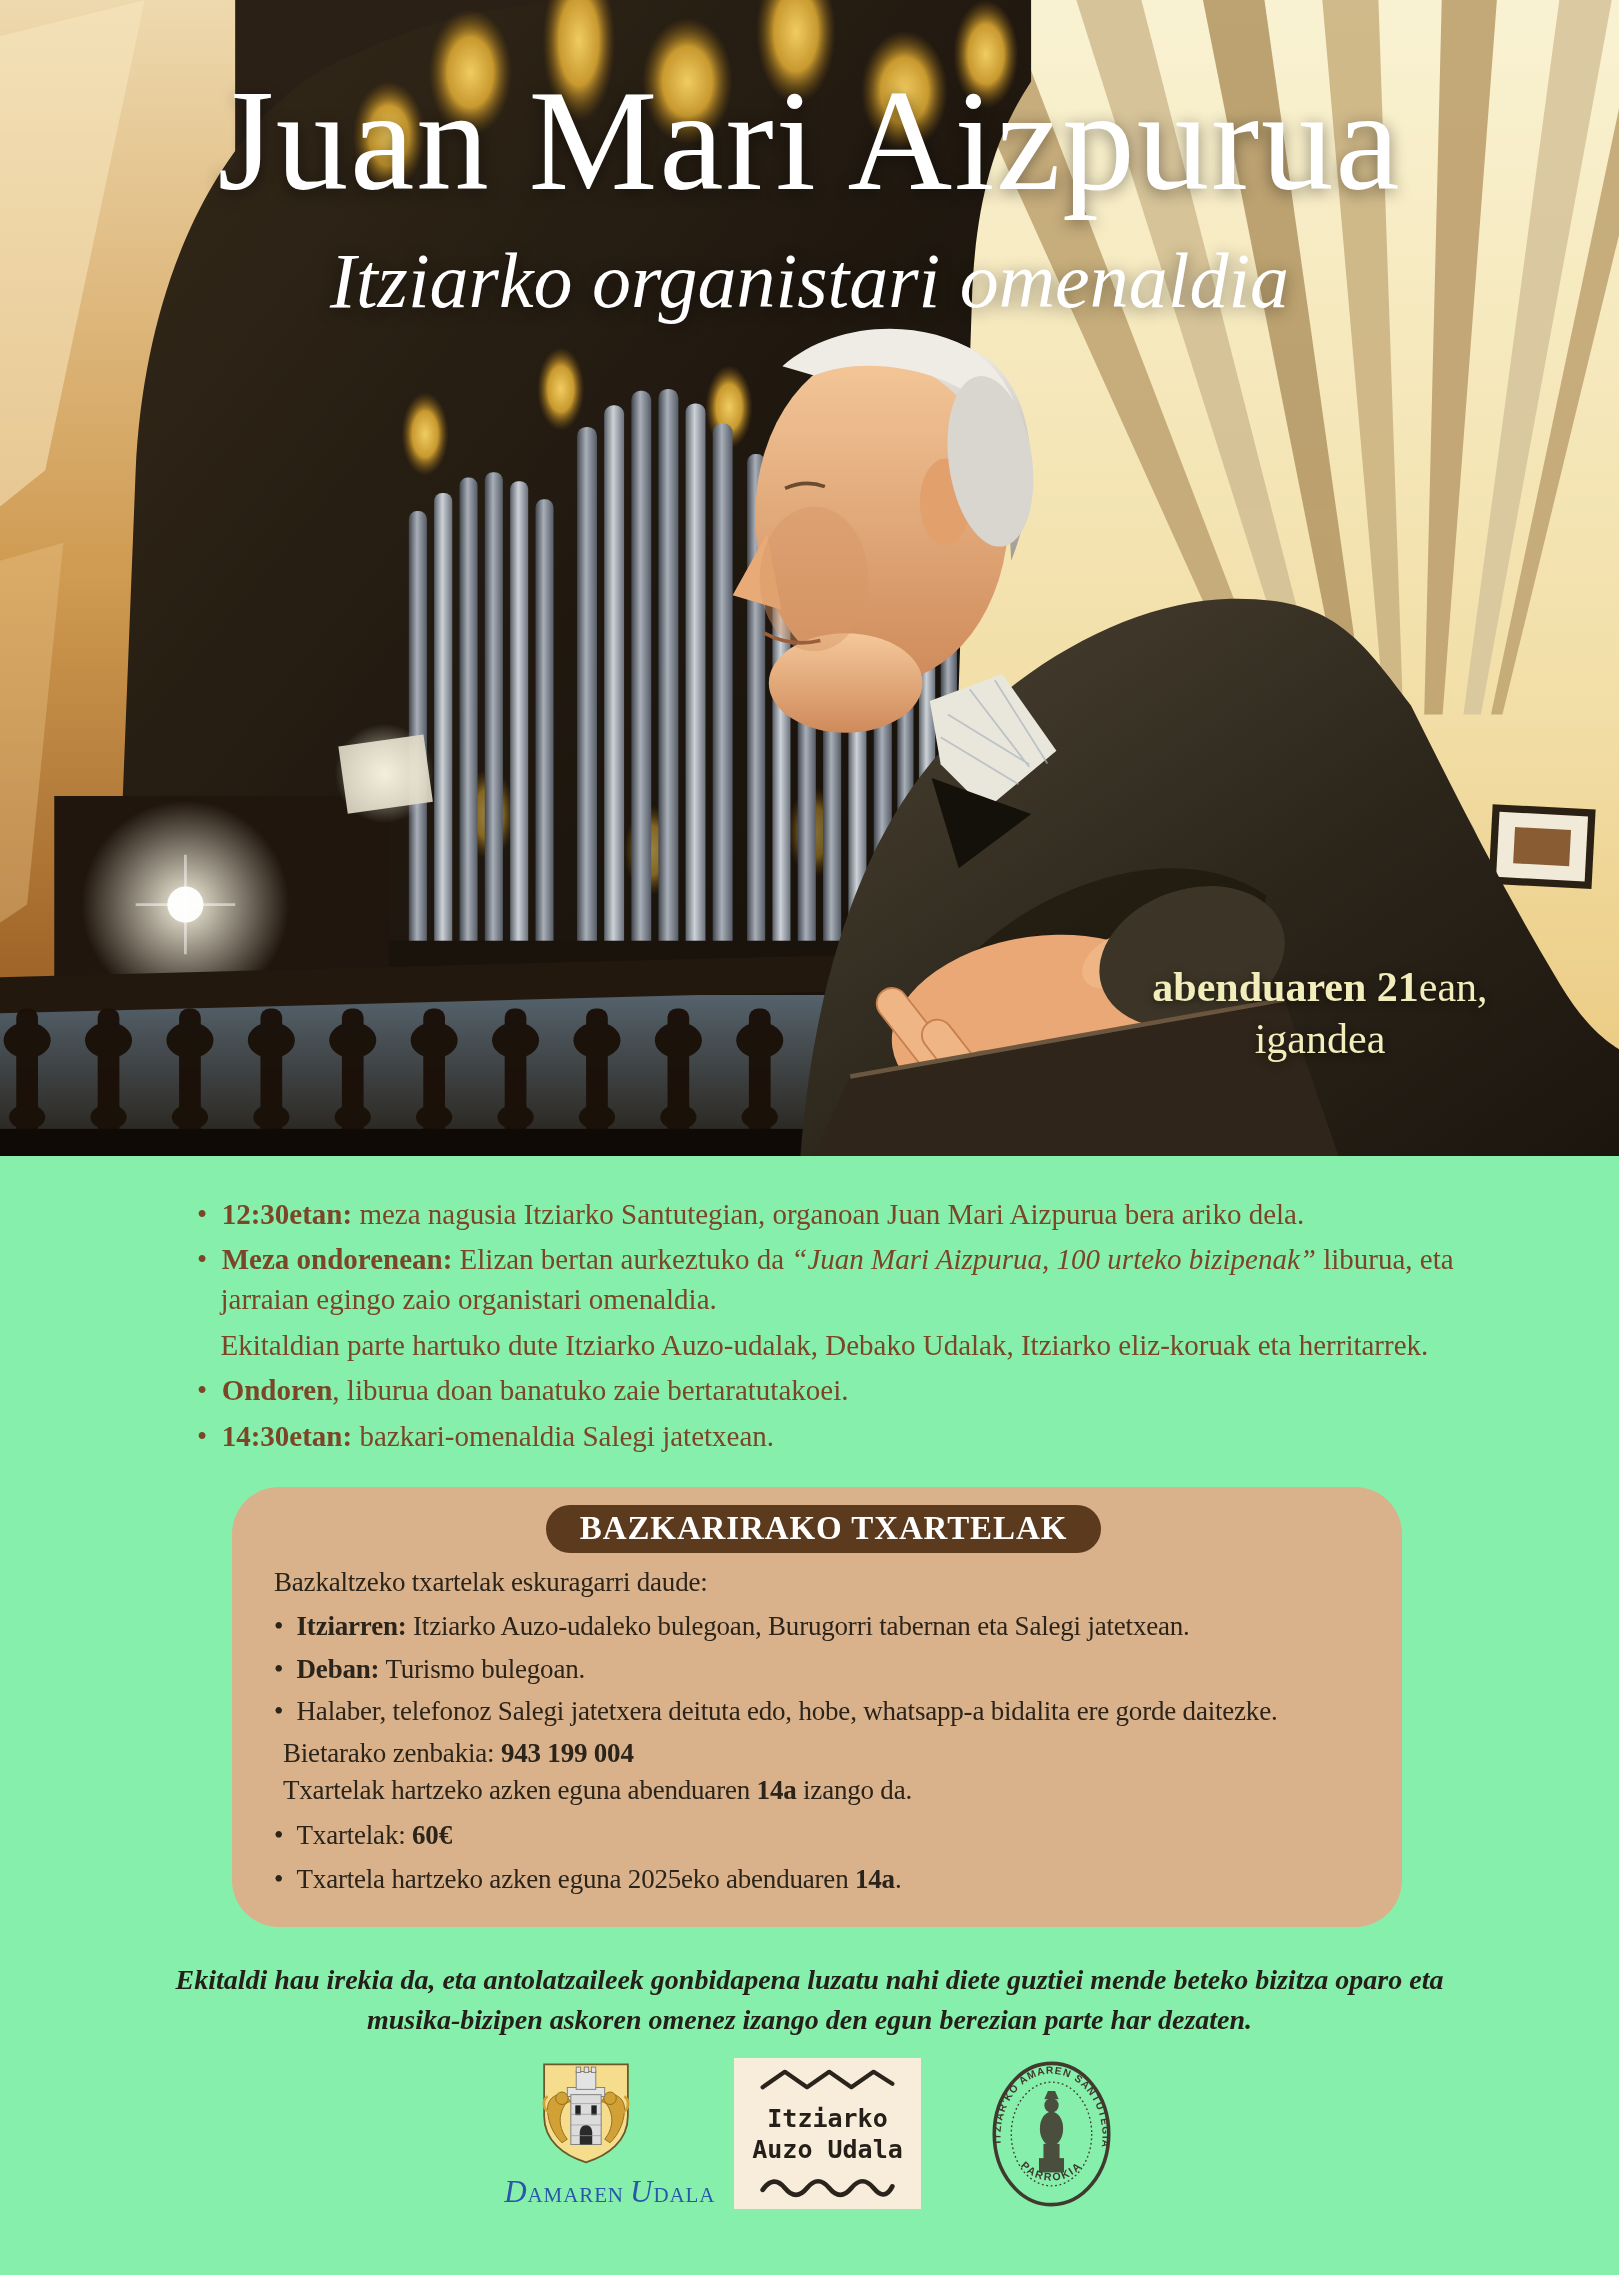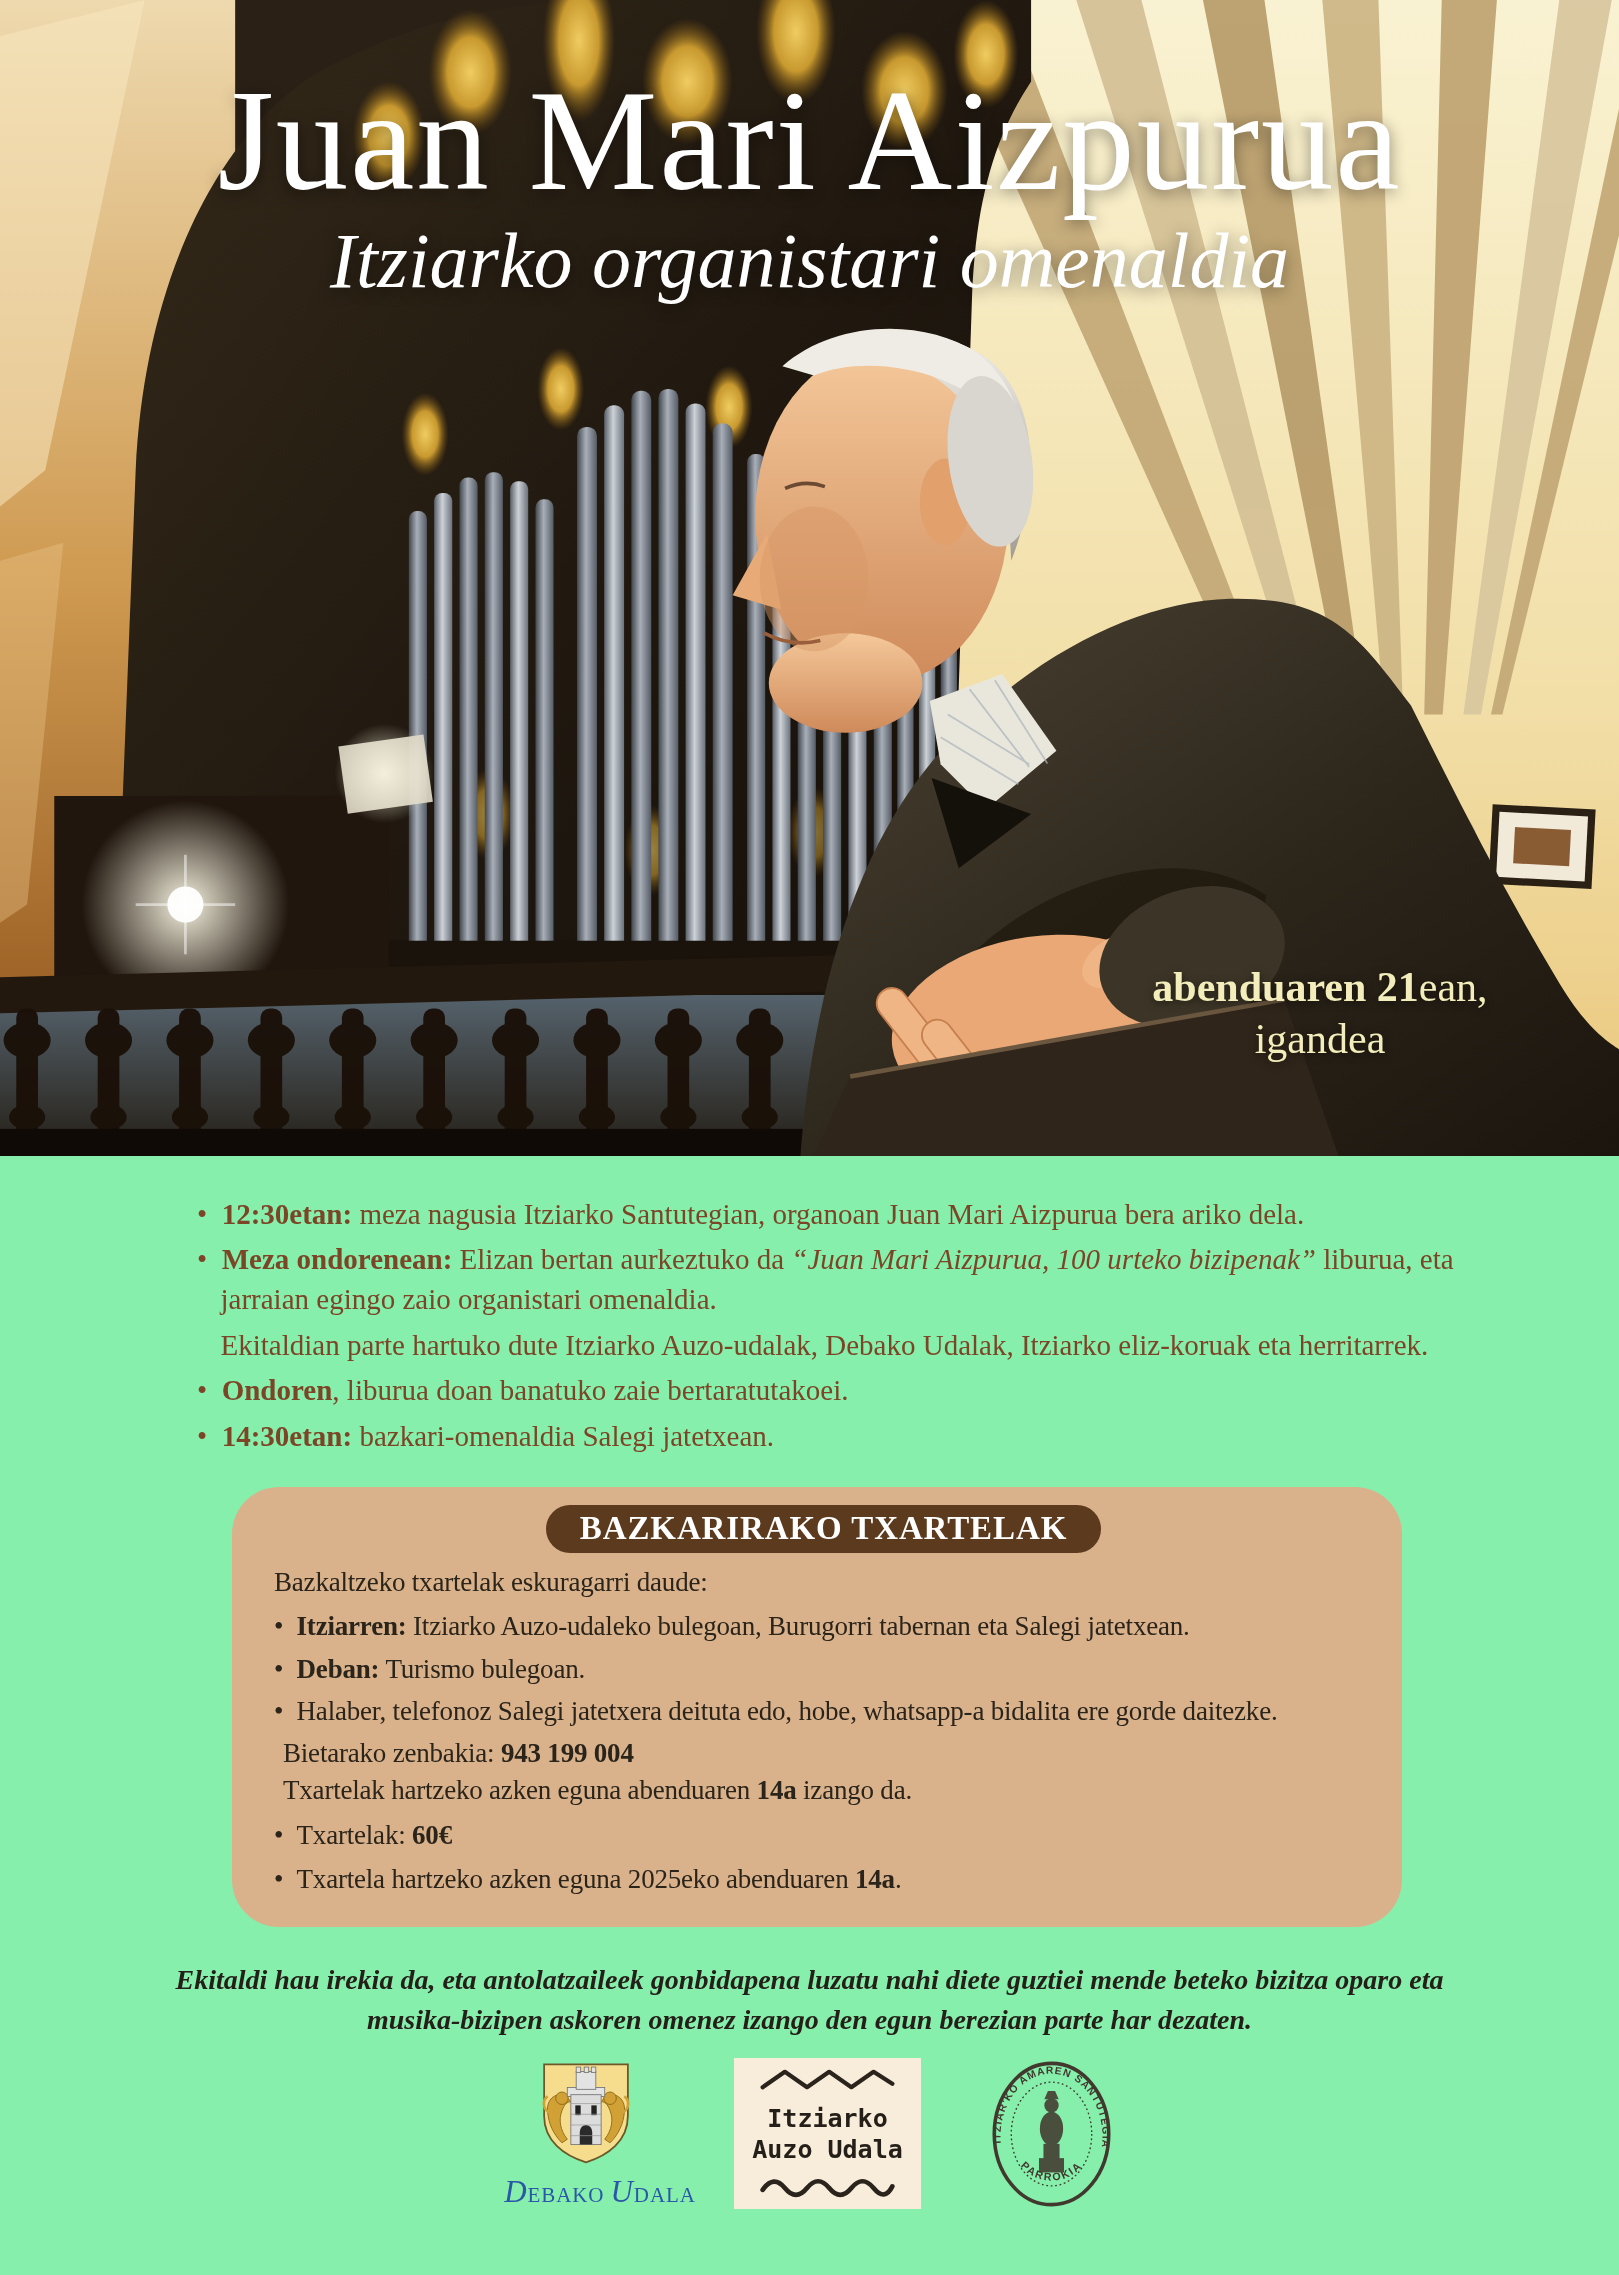--- a/index.html
+++ b/index.html
@@ -5,21 +5,21 @@
   html,body{margin:0;padding:0;}
   .poster{position:relative;width:1619px;height:2276px;background:#86efac;overflow:hidden;
           font-family:"Liberation Serif",serif;}
 
   
   .photo{position:absolute;top:0;left:0;width:1619px;height:1156px;overflow:hidden;background:#2a2016;}
   .photo svg{display:block;width:100%;height:100%;}
   .title-block{position:absolute;top:63px;left:0;width:100%;text-align:center;color:#ffffff;
                text-shadow:0 2.7px 16.3px rgba(0,0,0,.45);}
   .title-main{font-size:145px;line-height:154px;letter-spacing:1.8px;}
-  .title-sub{font-size:78px;line-height:87px;font-style:italic;margin-top:0;}
+  .title-sub{font-size:78px;line-height:87px;font-style:italic;margin-top:20px;}
   .date-block{position:absolute;top:961px;left:1076px;width:488px;text-align:center;
               color:#f2edbb;font-size:42px;line-height:52px;text-shadow:0 1.8px 9px rgba(0,0,0,.5);}
   .b{font-weight:bold;}
   .i{font-style:italic;}
 
   
   .content{position:absolute;top:1156px;left:0;width:1619px;}
   .schedule{margin:38px 154px 0 197px;color:#7b4526;font-size:29px;line-height:40px;}
   .schedule p{margin:0 0 5.4px 0;padding-left:23.5px;text-indent:-23.5px;}
   .schedule p.nobullet{padding-left:23.5px;text-indent:0;margin-bottom:5.4px;}
@@ -329,21 +329,21 @@
             <rect x="44" y="14" width="22" height="20" fill="#e3e3e3" stroke="#777777"></rect>
             <rect x="44" y="9" width="5" height="6" fill="#e3e3e3" stroke="#777777"></rect>
               <rect x="53" y="9" width="5" height="6" fill="#e3e3e3" stroke="#777777"></rect>
               <rect x="61" y="9" width="5" height="6" fill="#e3e3e3" stroke="#777777"></rect>
             <rect x="43" y="52" width="6" height="11" fill="#222222"></rect>
             <rect x="61" y="52" width="6" height="11" fill="#222222"></rect>
             <path d="M48,96 v-14 a7,8 0 0 1 14,0 v14 z" fill="#2a2a2a"></path>
             <path d="M38,50 h34 M38,62 h34 M38,74 h34 M38,86 h34" stroke="#9a9a9a" stroke-width="1" opacity="0.8"></path>
           </g>
         </svg>
-        <div class="caption"><span class="cap">D</span><span>EBAKO </span><span class="cap">U</span><span>DALA</span></div>
+        <div class="caption"><span class="cap">D</span><span>AMAREN </span><span class="cap">U</span><span>DALA</span></div>
       </div>
 
       <div class="logo-auzo">
         <svg width="145" height="29" viewBox="0 0 160 34">
           <polyline points="4,26 30,8 56,26 82,8 108,26 134,8 156,22" fill="none" stroke="#2a241c" stroke-width="5" stroke-linecap="round" stroke-linejoin="round"></polyline>
         </svg>
         <div class="auzo-text">
           <div>Itziarko</div>
           <div>Auzo Udala</div>
         </div>

